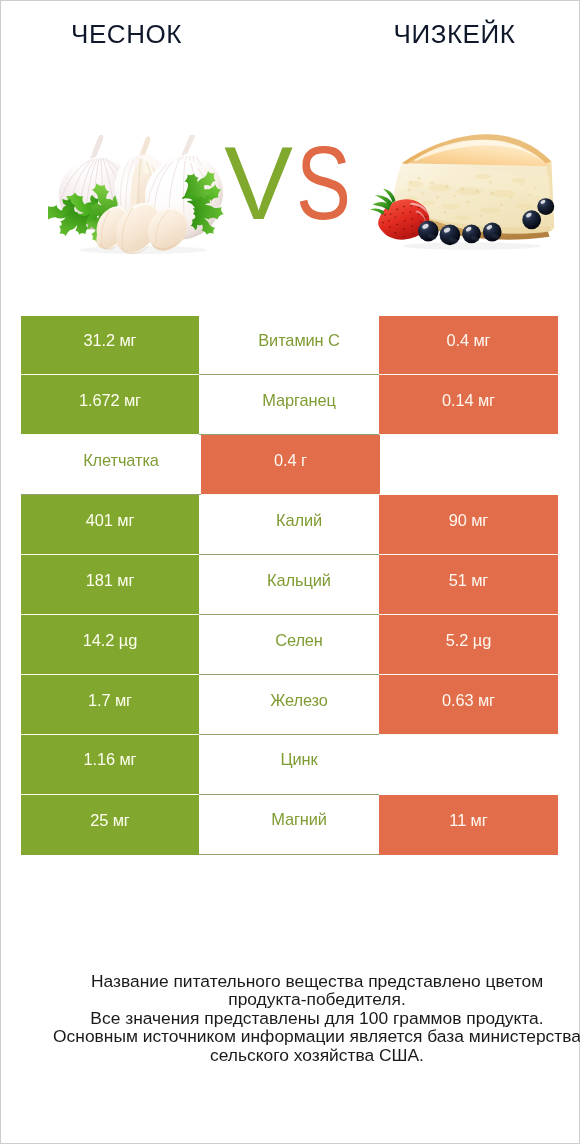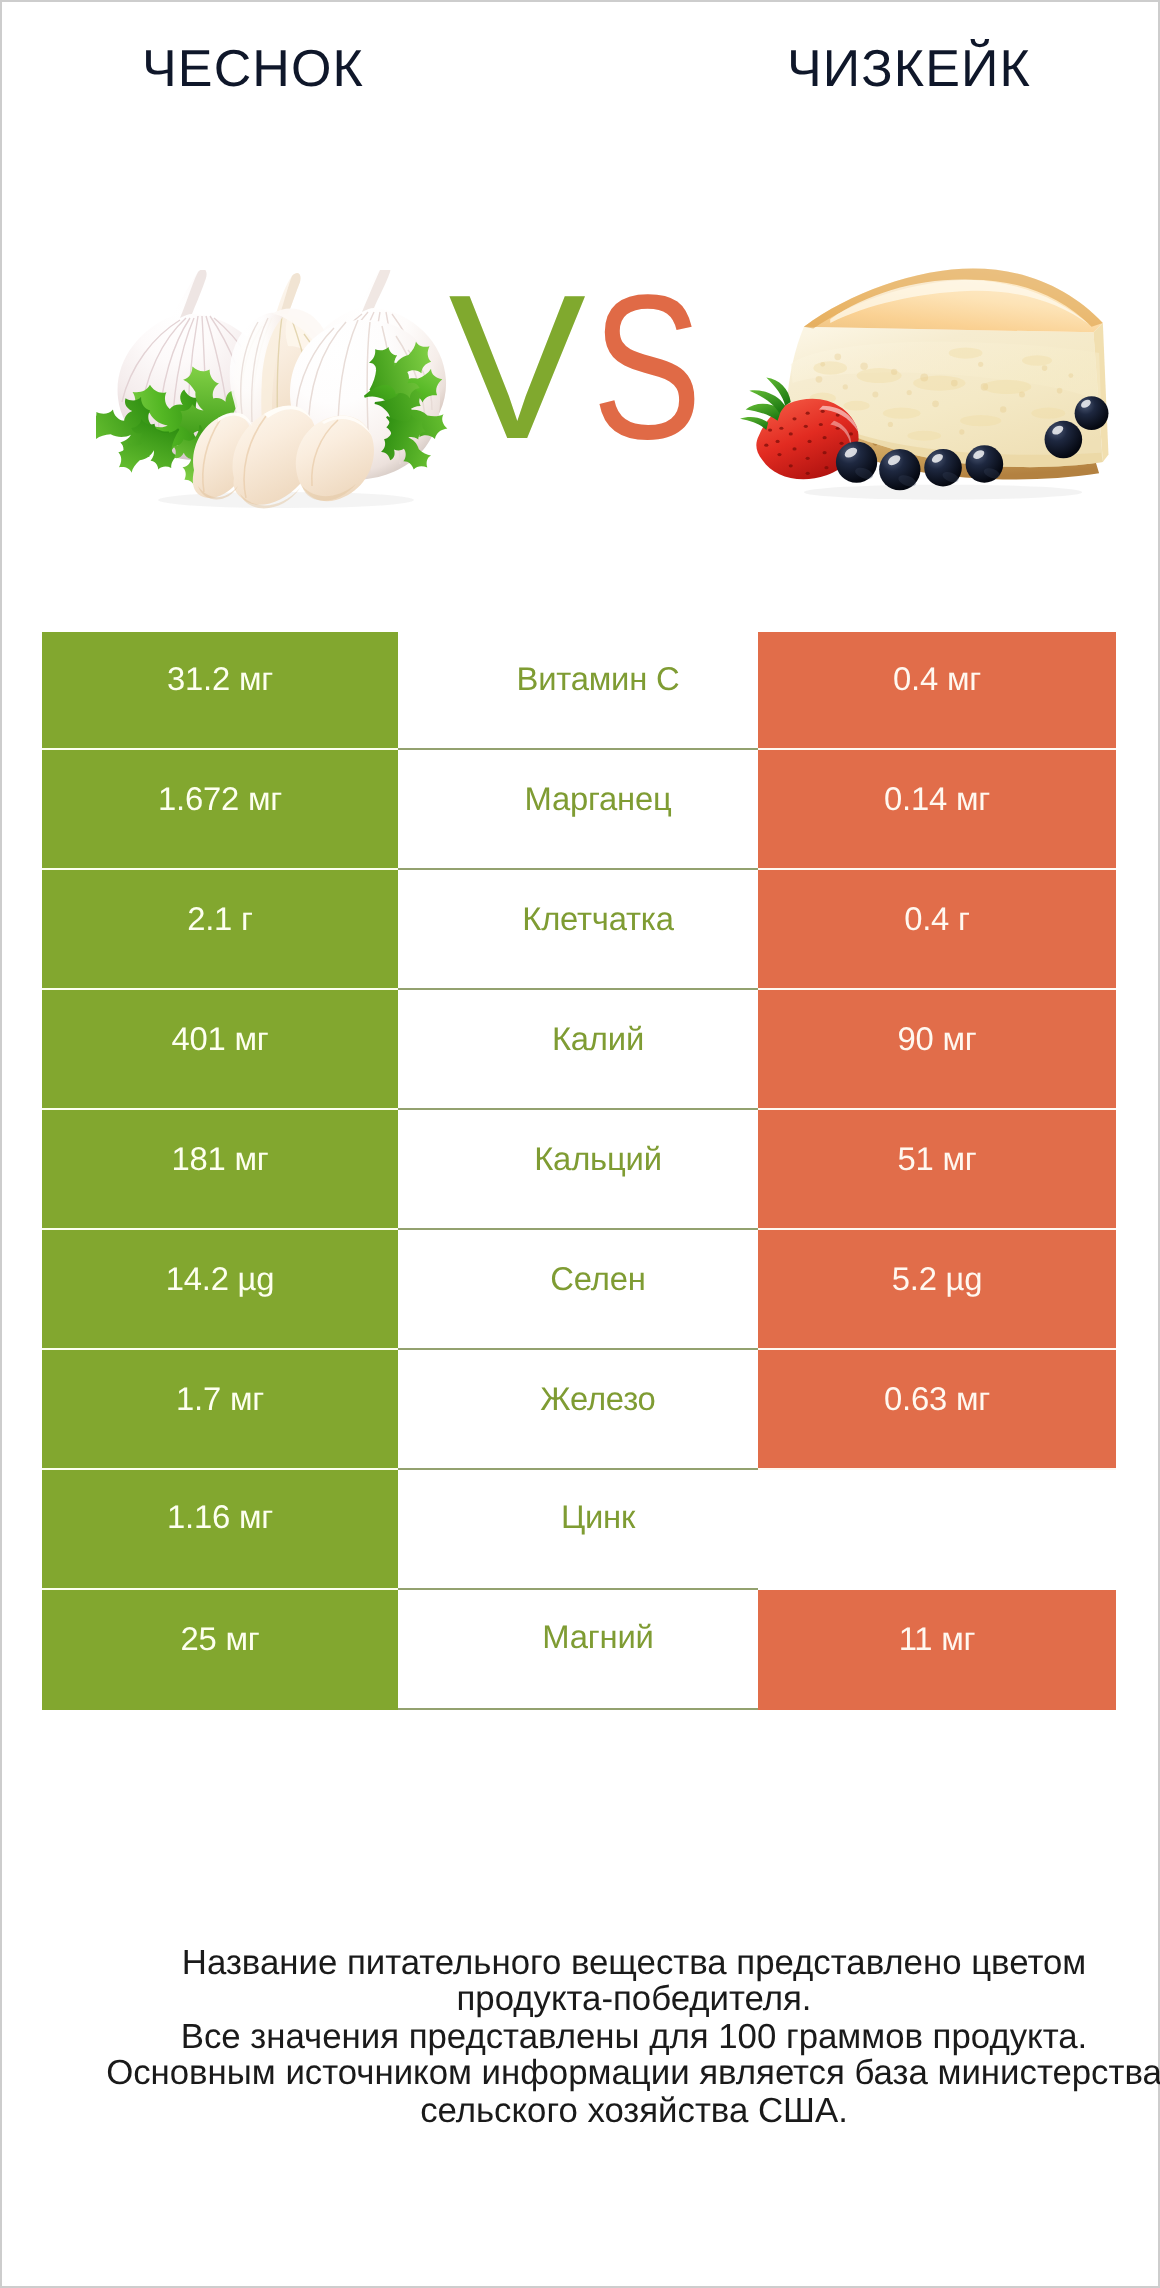--- a/index.html
+++ b/index.html
@@ -398,21 +398,20 @@
         <div class="cell l">31.2 мг</div>
         <div class="cell m">Витамин C</div>
         <div class="cell r">0.4 мг</div>
       </div>
       <div class="row">
         <div class="cell l">1.672 мг</div>
         <div class="cell m">Марганец</div>
         <div class="cell r">0.14 мг</div>
       </div>
       <div class="row">
-        <div class="cell l">2.1 г</div>
         <div class="cell m">Клетчатка</div>
         <div class="cell r">0.4 г</div>
       </div>
       <div class="row">
         <div class="cell l">401 мг</div>
         <div class="cell m">Калий</div>
         <div class="cell r">90 мг</div>
       </div>
       <div class="row">
         <div class="cell l">181 мг</div>

